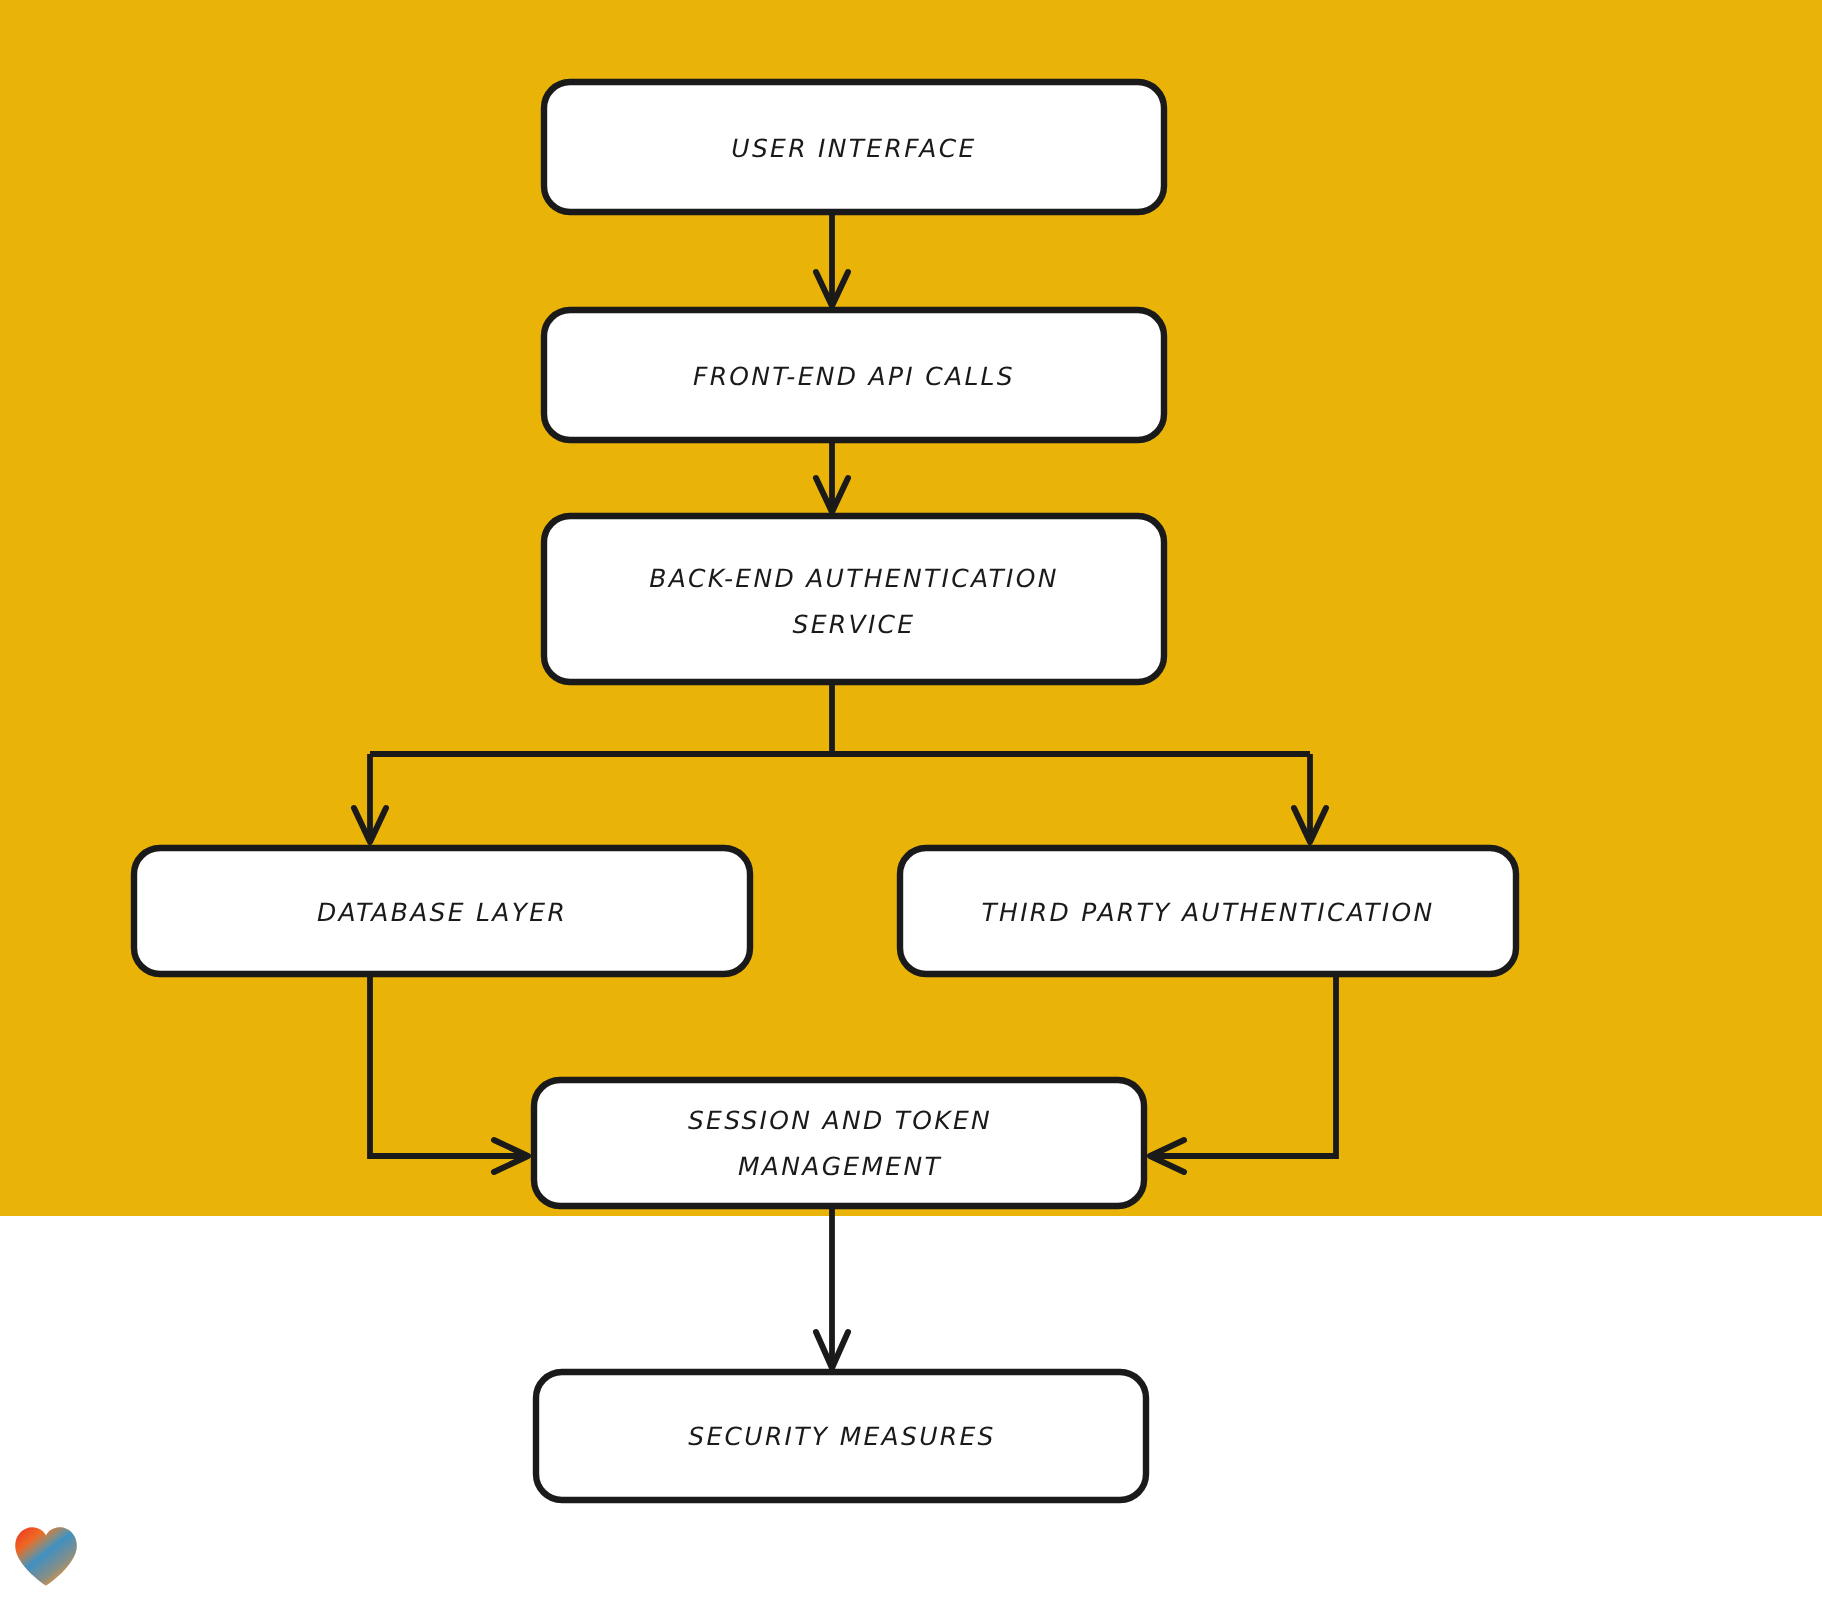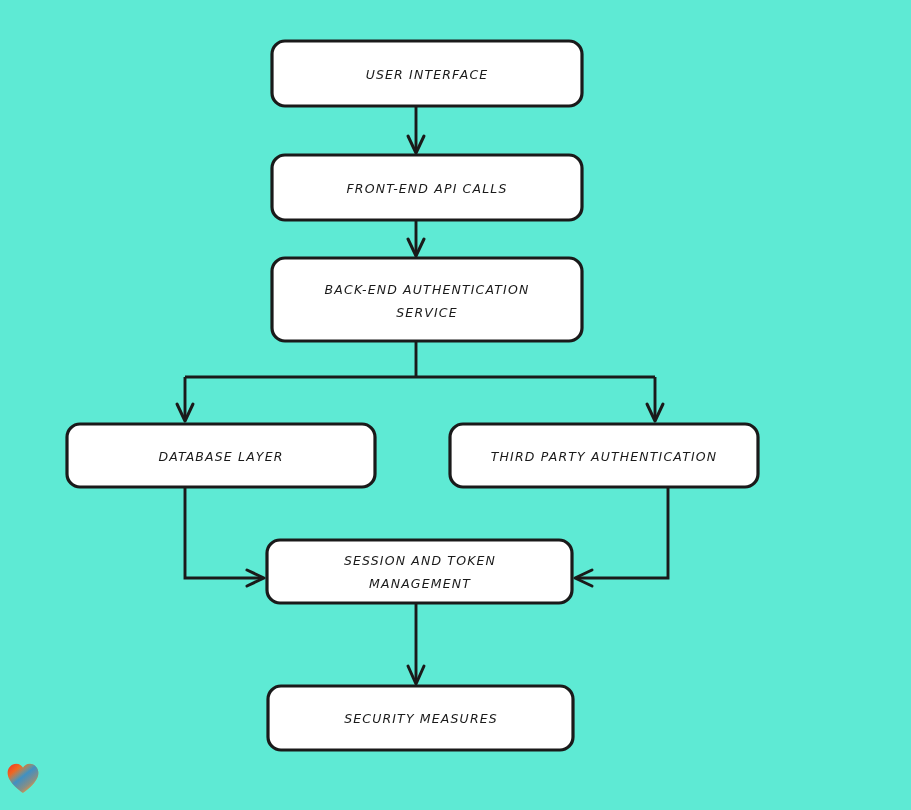--- a/index.html
+++ b/index.html
@@ -10,22 +10,22 @@
   }
   body {
     width: 911px;
     height: 810px;
     font-family: "DejaVu Sans", sans-serif;
     overflow: hidden;
   }
   #canvas {
     position: relative;
     width: 911px;
-    height: 810px;
-    background: #5eead4;
+    height: 608px;
+    background: #eab308;
     text-decoration: underline;
   }
   svg#flowchart {
     position: absolute;
     top: 0;
     left: 0;
     width: 911px;
     height: 810px;
     display: block;
   }

